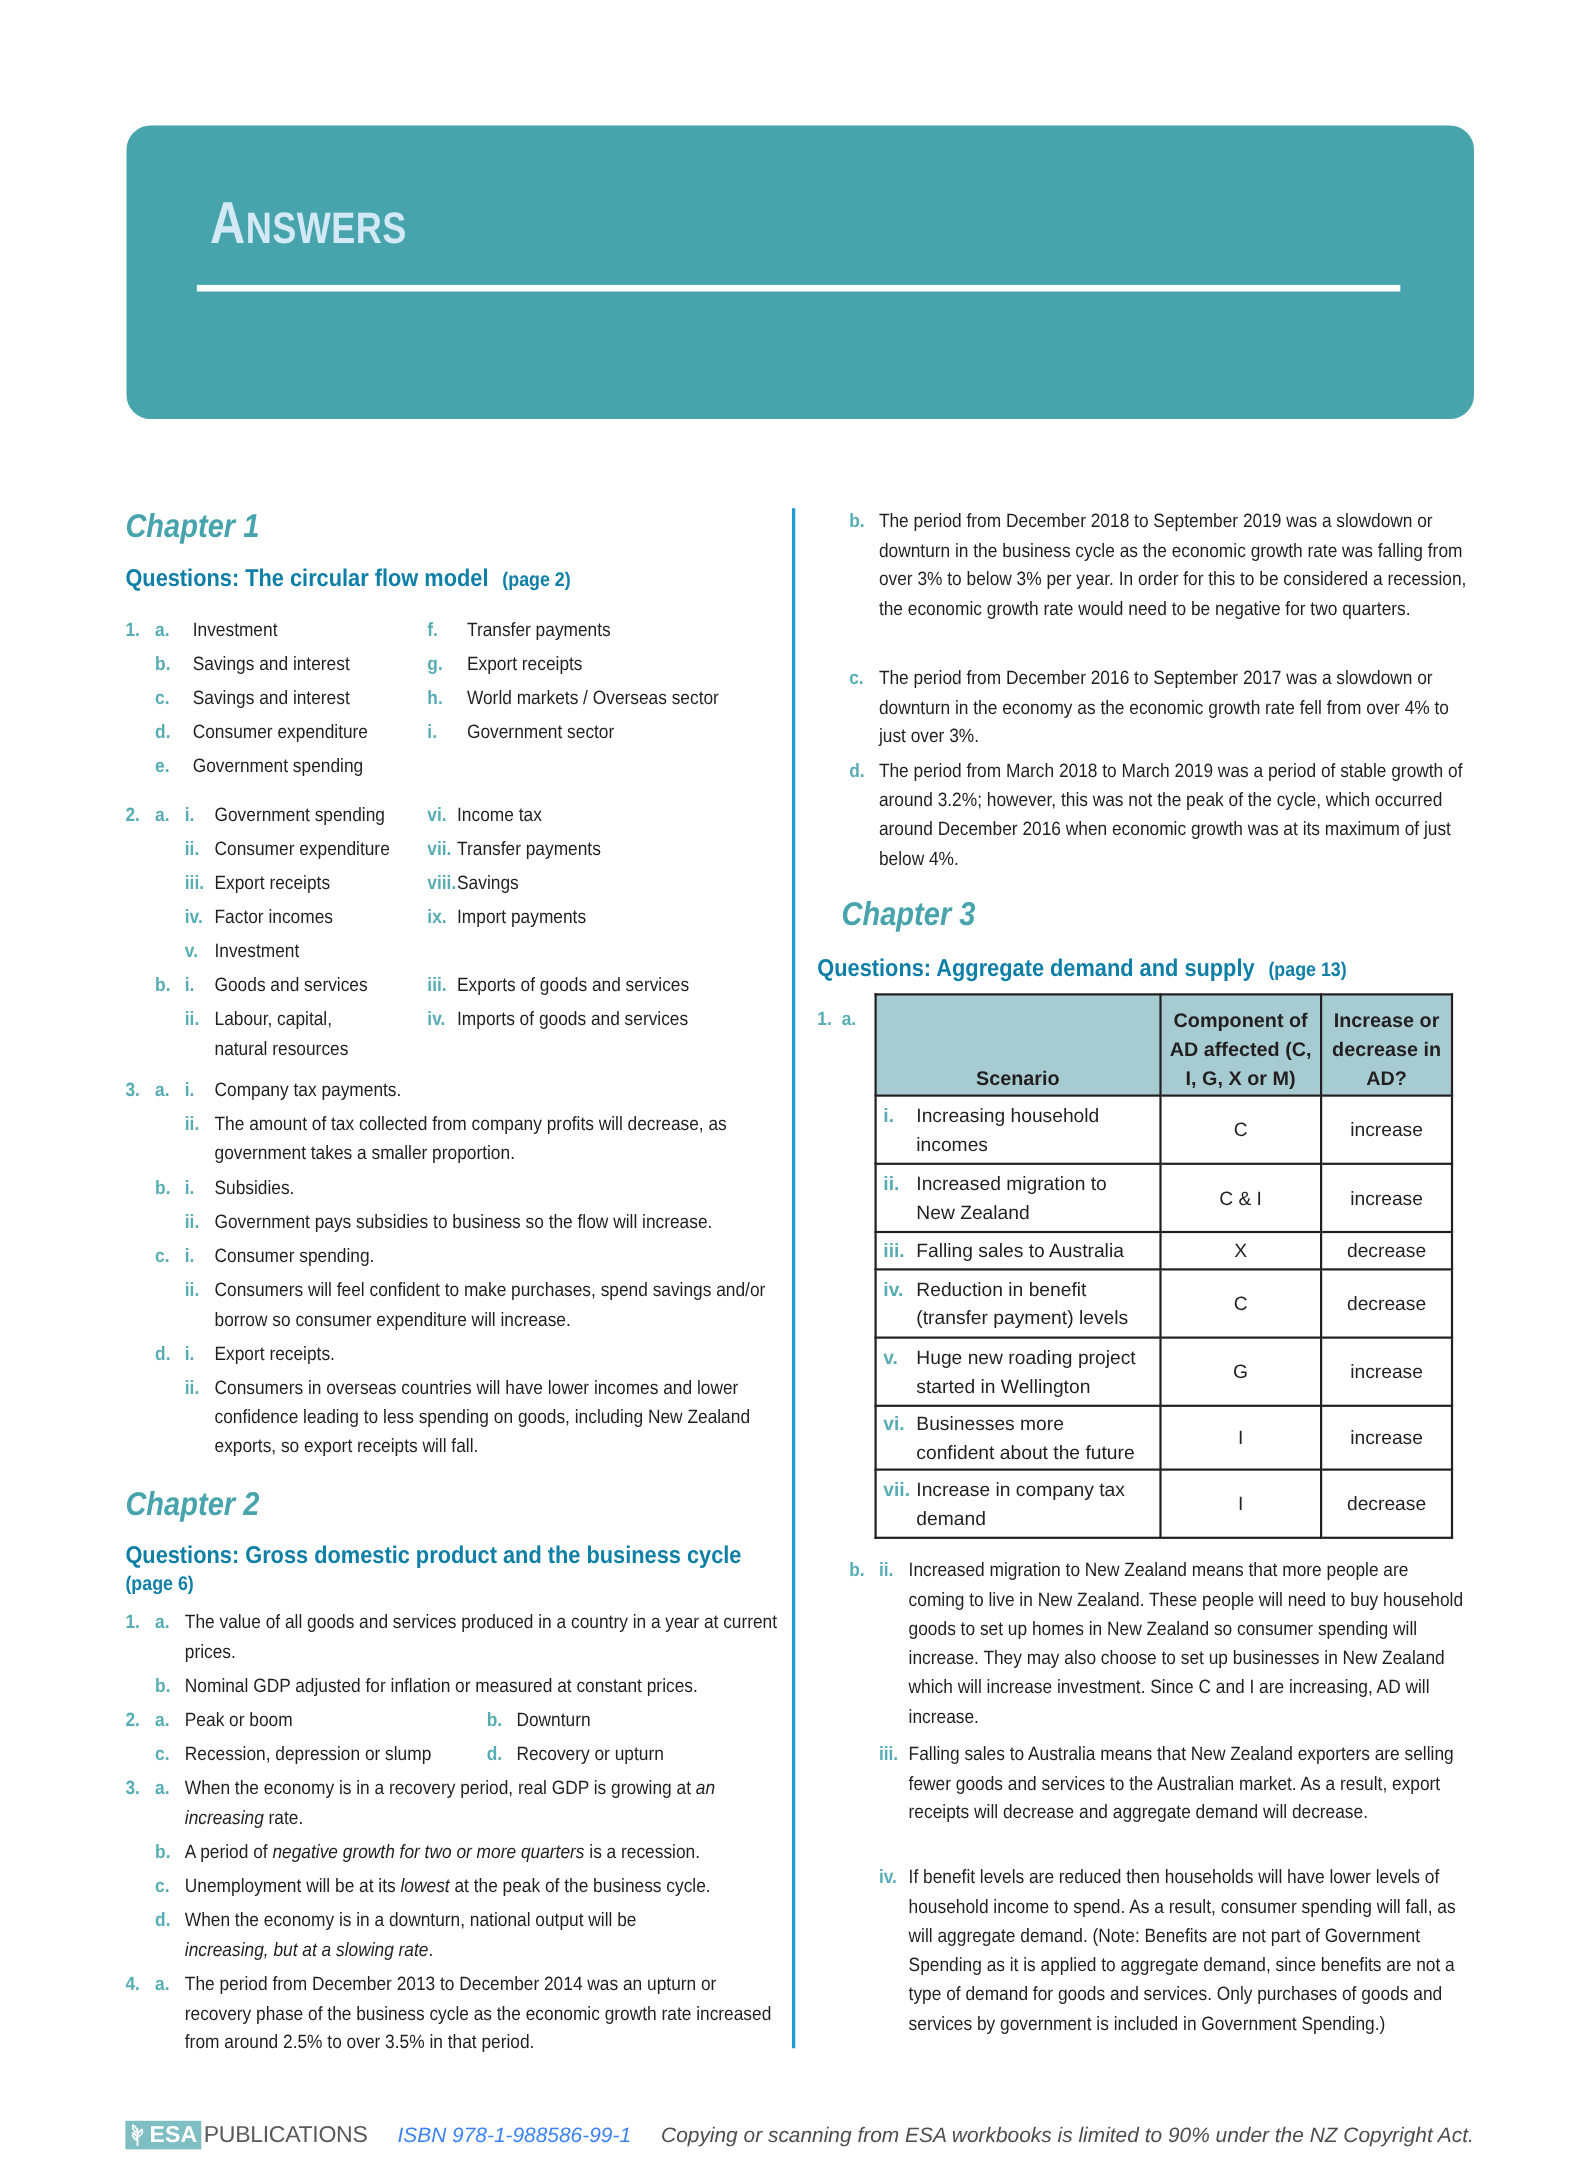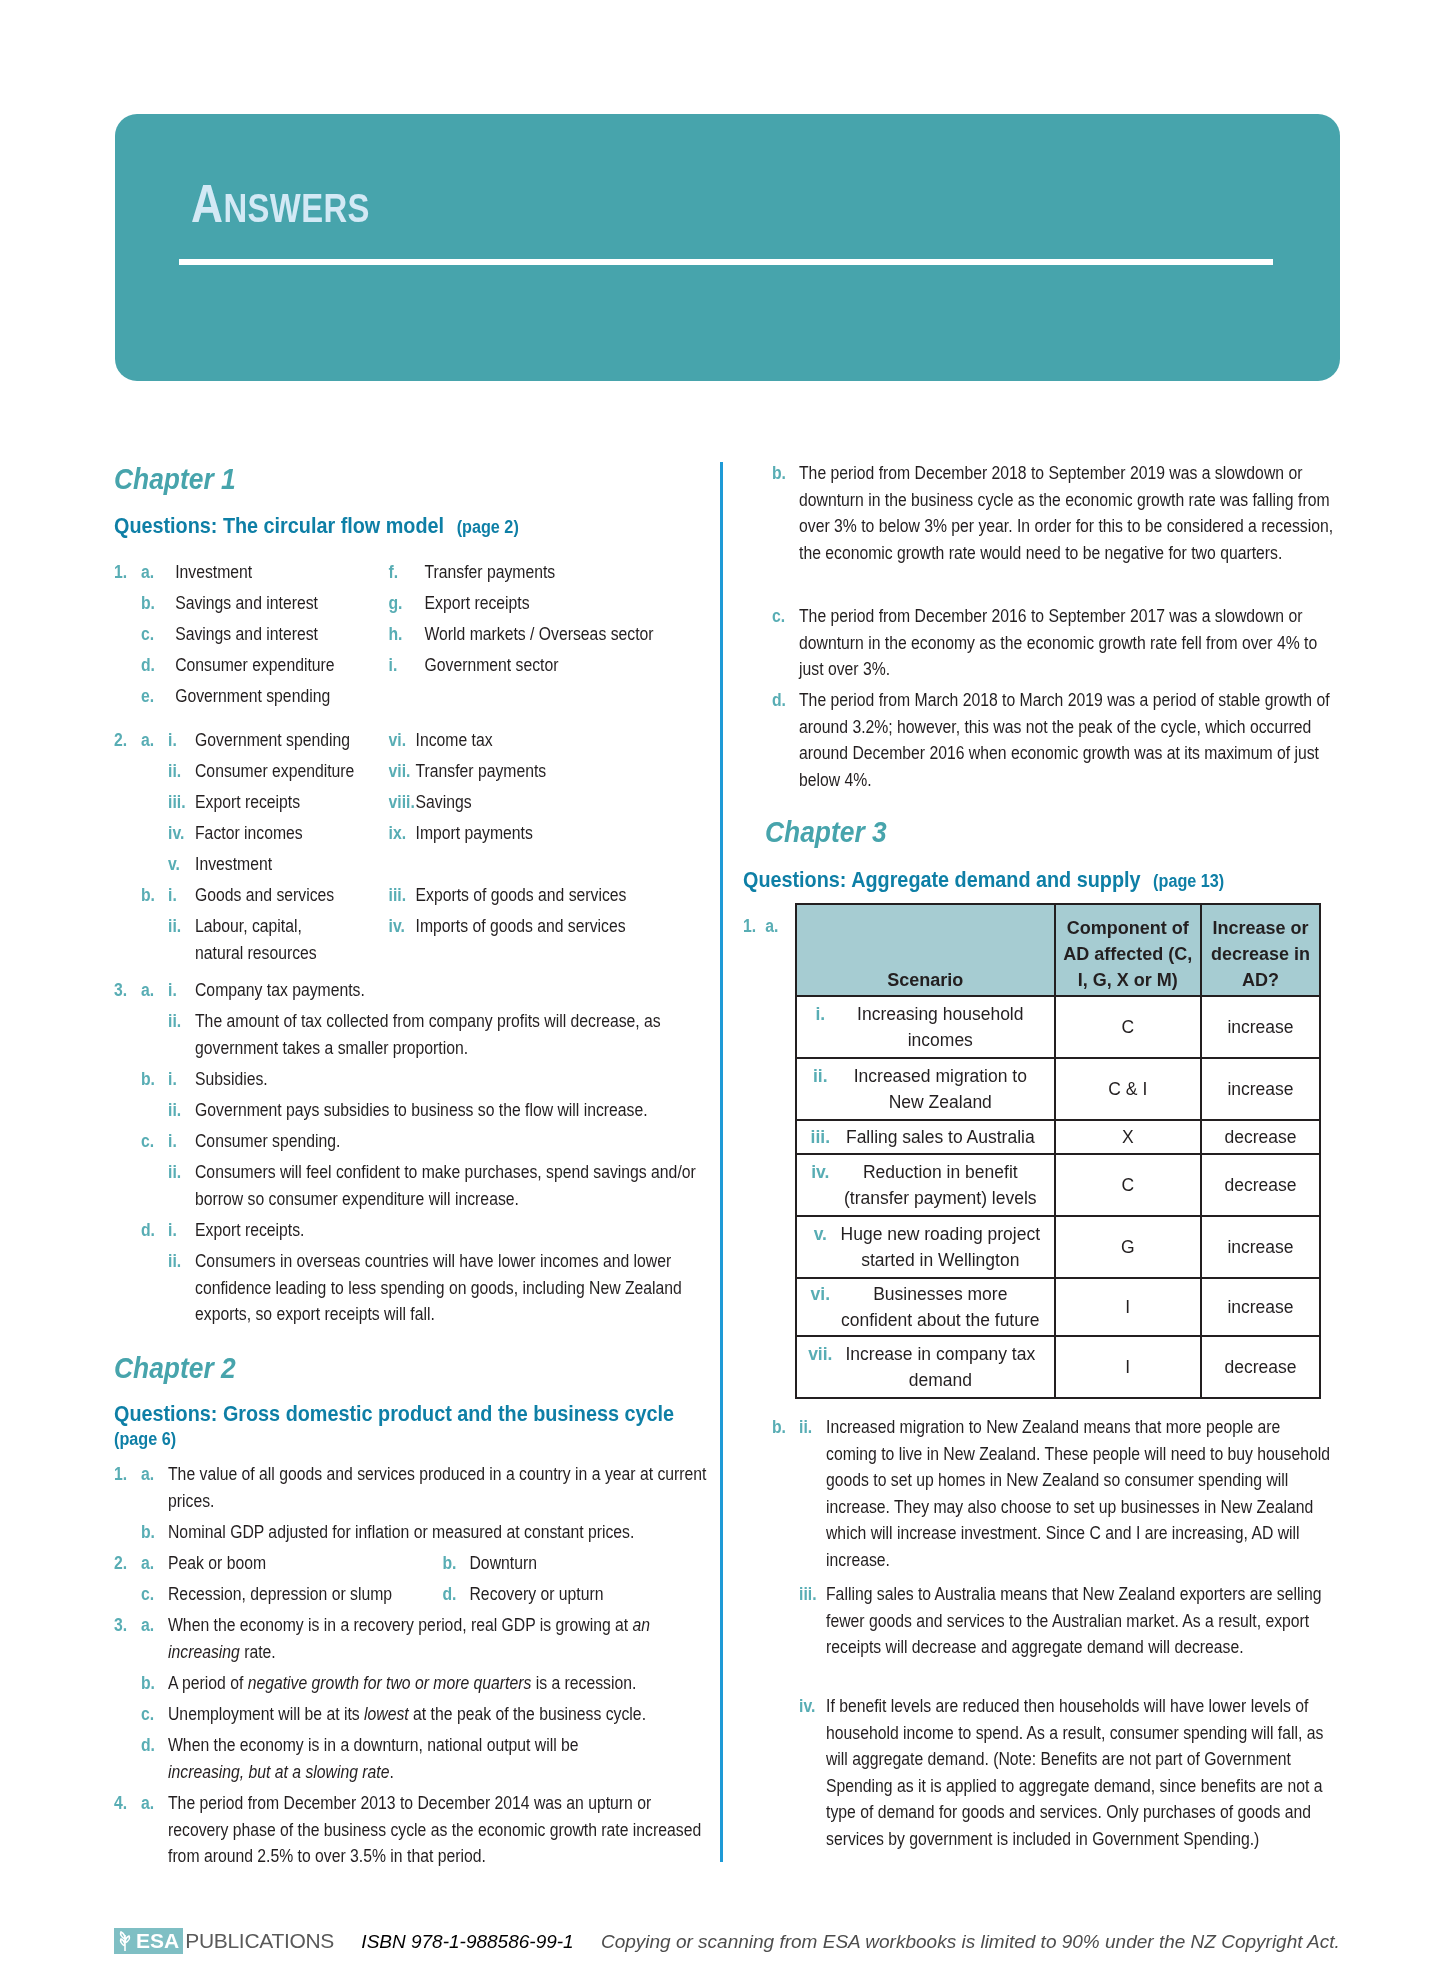--- a/index.html
+++ b/index.html
@@ -23,30 +23,30 @@
 
   .txt { font-size:17.5px; line-height:26.5px; transform:scaleX(0.9); transform-origin:left; }
   .lbl { color:#58adb4; font-weight:bold; }
   .abs { position:absolute; }
 
   table.ad { position:absolute; left:795px; top:903px; width:526px; border-collapse:collapse;
              font-size:17.5px; line-height:26px; }
   table.ad th { background:#a6ccd2; font-weight:bold; color:#231f20; border:2px solid #231f20;
                 font-size:18px; line-height:26px; padding:2px 4px; vertical-align:bottom; }
   table.ad td { border:2px solid #231f20; padding:2px 6px; text-align:center; vertical-align:middle; }
-  table.ad td.sc { text-align:center; padding-left:6px; }
+  table.ad td.sc { text-align:left; padding-left:6px; }
   table.ad td.sc .lbl { display:inline-block; width:30px; }
   table.ad td.sc .t { display:inline-block; vertical-align:top; width:210px; }
 
   .footer { position:absolute; top:1928px; left:114px; font-size:19px; white-space:nowrap; }
   .logo-box { display:inline-block; background:#7fbfc4; color:#fff; font-weight:bold; padding:0 4px 0 22px;
               position:relative; font-size:21px; line-height:26px; }
   .logo-leaf { position:absolute; left:4px; top:3px; width:14px; height:20px; }
   .pub { color:#5a5a5a; font-size:21px; margin-left:2px; letter-spacing:-0.3px; }
-  .isbn { color:#000000; font-style:italic; margin-left:22px; }
+  .isbn { color:#3b82f6; font-style:italic; margin-left:22px; }
   .copy { color:#4d4d4d; font-style:italic; margin-left:22px; }
 </style>
 </head>
 <body>
 
 <div class="banner">
   <div class="banner-title"><span>A</span><span class="sc">NSWERS</span></div>
   <div class="banner-rule"></div>
 </div>
 

